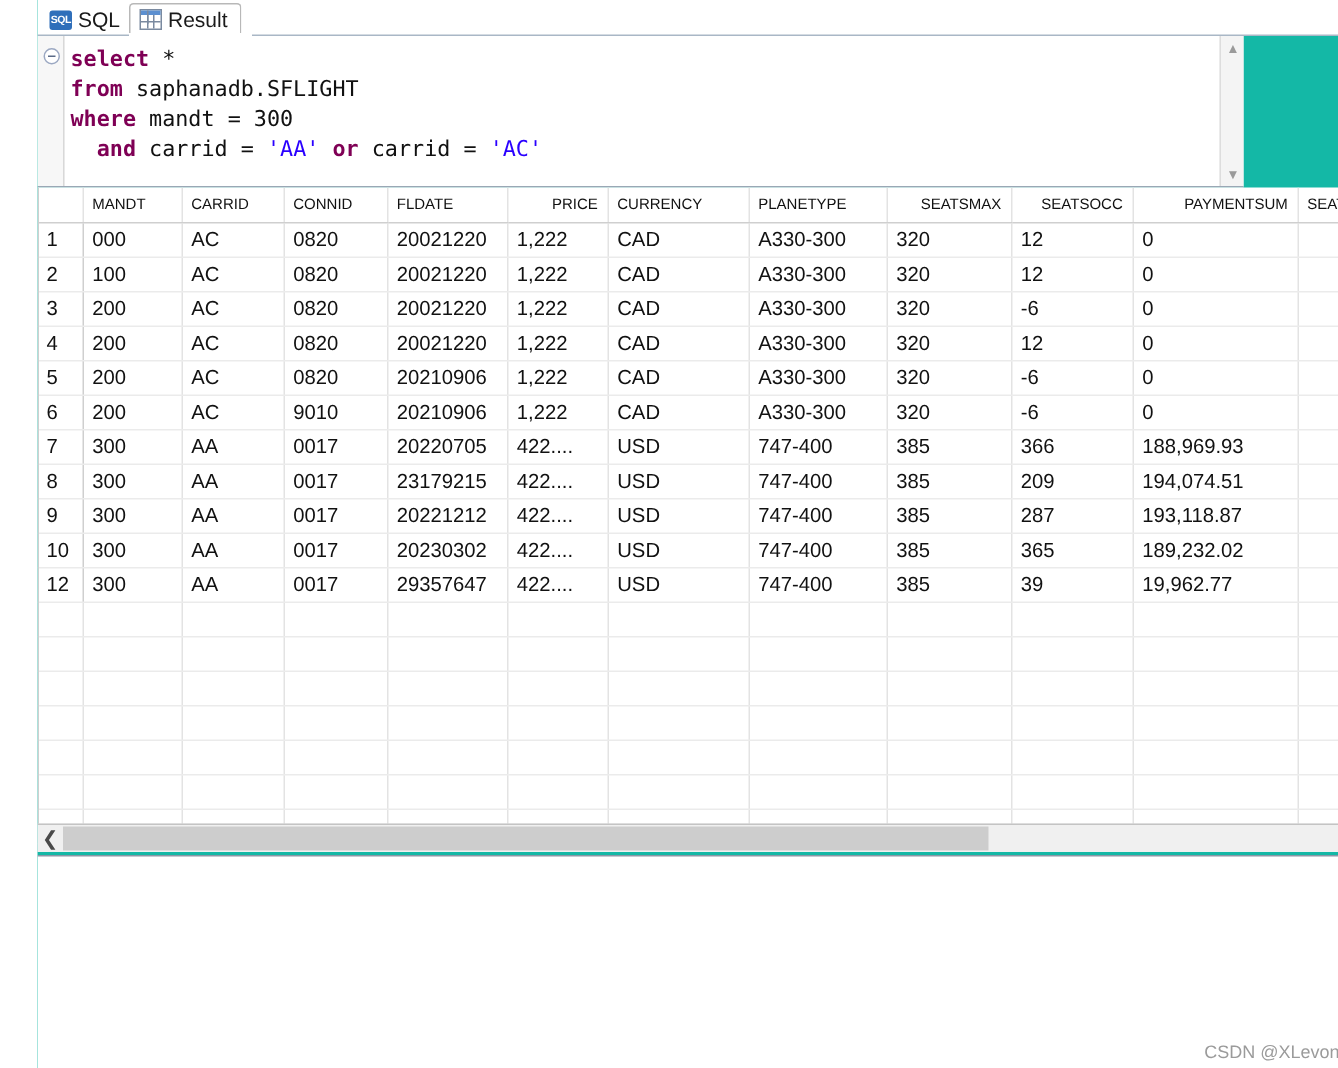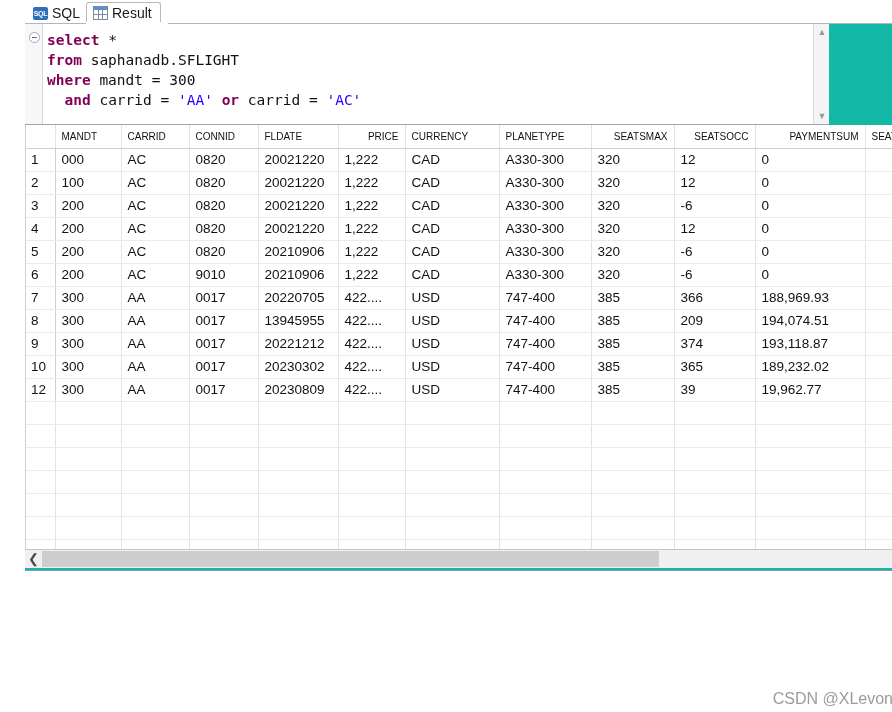--- a/index.html
+++ b/index.html
@@ -280,21 +280,21 @@
   .msg-vscroll .arw.dn { bottom: 14px; }
   .msg-vscroll .mthumb {
     position: absolute;
     left: 1px; width: 14px;
     top: 72px; height: 32px;
     background: #cdcdcd;
   }
   .watermark {
     position: absolute;
     right: 24px; bottom: 4px;
-    font-size: 16px;
+    font-size: 12px;
     color: #9b9b9b;
     font-family: "Liberation Sans", sans-serif;
   }
 </style>
 </head>
 <body>
 
 <div id="app">
 
   <div class="tabstrip">
@@ -452,40 +452,40 @@
             <td class="num">385</td>
             <td class="num">366</td>
             <td class="num">188,969.93</td>
             <td></td>
           </tr>
           <tr>
             <td class="rownum">8</td>
             <td>300</td>
             <td>AA</td>
             <td>0017</td>
-            <td>13945955</td>
+            <td>23179215</td>
             <td class="num">422....</td>
             <td>USD</td>
             <td>747-400</td>
             <td class="num">385</td>
             <td class="num">209</td>
             <td class="num">194,074.51</td>
             <td></td>
           </tr>
           <tr>
             <td class="rownum">9</td>
             <td>300</td>
             <td>AA</td>
             <td>0017</td>
             <td>20221212</td>
             <td class="num">422....</td>
             <td>USD</td>
             <td>747-400</td>
             <td class="num">385</td>
-            <td class="num">374</td>
+            <td class="num">287</td>
             <td class="num">193,118.87</td>
             <td></td>
           </tr>
           <tr>
             <td class="rownum">10</td>
             <td>300</td>
             <td>AA</td>
             <td>0017</td>
             <td>20230302</td>
             <td class="num">422....</td>
@@ -494,21 +494,21 @@
             <td class="num">385</td>
             <td class="num">365</td>
             <td class="num">189,232.02</td>
             <td></td>
           </tr>
           <tr>
             <td class="rownum">12</td>
             <td>300</td>
             <td>AA</td>
             <td>0017</td>
-            <td>20230809</td>
+            <td>29357647</td>
             <td class="num">422....</td>
             <td>USD</td>
             <td>747-400</td>
             <td class="num">385</td>
             <td class="num">39</td>
             <td class="num">19,962.77</td>
             <td></td>
           </tr>
           <tr class="filler">
             <td>&nbsp;</td>

